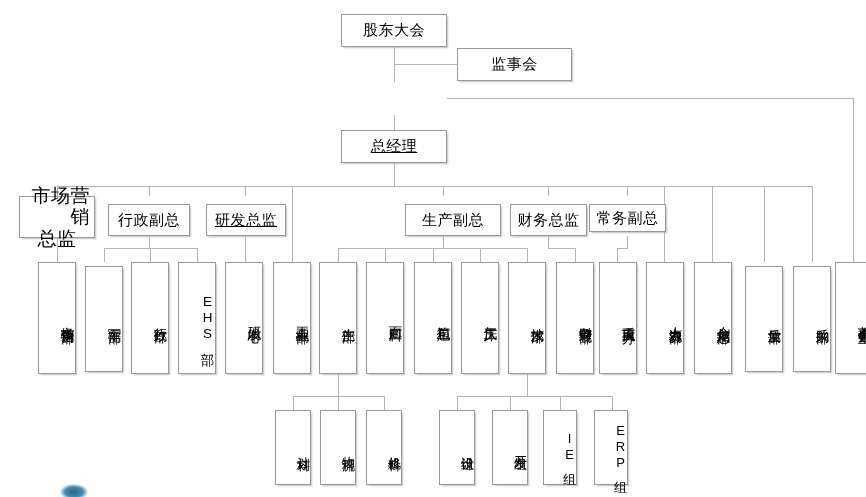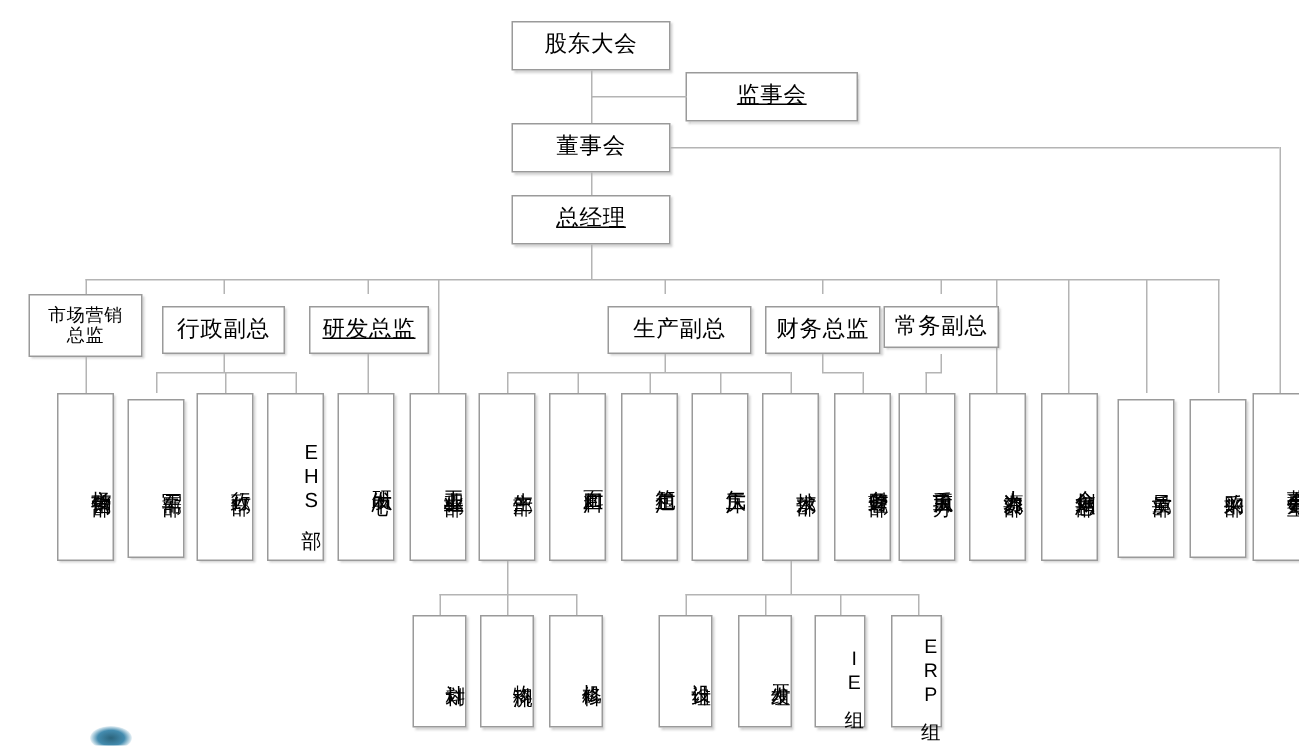--- a/index.html
+++ b/index.html
@@ -35,21 +35,22 @@
     text-align: center;
     line-height: 1.12;
     letter-spacing: 0.5px;
   }
   
   .node.h {
     font-size: 15px;
     padding: 0 4px;
   }
   .node.h.small {
-    font-size: 12px;
+    font-size: 19px;
+    text-align: right;
   }
   
   .node.v {
     writing-mode: vertical-rl;
     text-orientation: upright;
     font-size: 13.5px;
     line-height: 1.15;
     letter-spacing: 1px;
     padding: 5px 0;
     align-items: flex-start;
@@ -72,23 +73,22 @@
     opacity: 0.9;
   }
 </style>
 </head>
 <body>
 
 <div id="chart">
 
   <div class="node h" style="left:325px; top:14px; width:106px; height:33px;">股东大会</div>
 
-  <div class="node h" style="left:441px; top:48px; width:115px; height:33px;text-decoration:underline;">监事会</div>
+  <div class="node h" style="left:441px; top:48px; width:115px; height:33px;">监事会</div>
 
-  <div class="node h" style="left:325px; top:82px; width:106px; height:33px;">董事会</div>
 
   <div class="node h" style="left:325px; top:130px; width:106px; height:33px;text-decoration:underline;">总经理</div>
 
   <div class="ln vt" style="left:378px; top:47px; height:18px;"></div>
   <div class="ln hz" style="left:378px; top:64px; width:64px;"></div>
   <div class="ln vt" style="left:378px; top:64px; height:18px;"></div>
   <div class="ln vt" style="left:378px; top:115px; height:15px;"></div>
   <div class="ln vt" style="left:378px; top:163px; height:23px;"></div>
 
   <div class="ln hz" style="left:431px; top:98px; width:406px;"></div>

